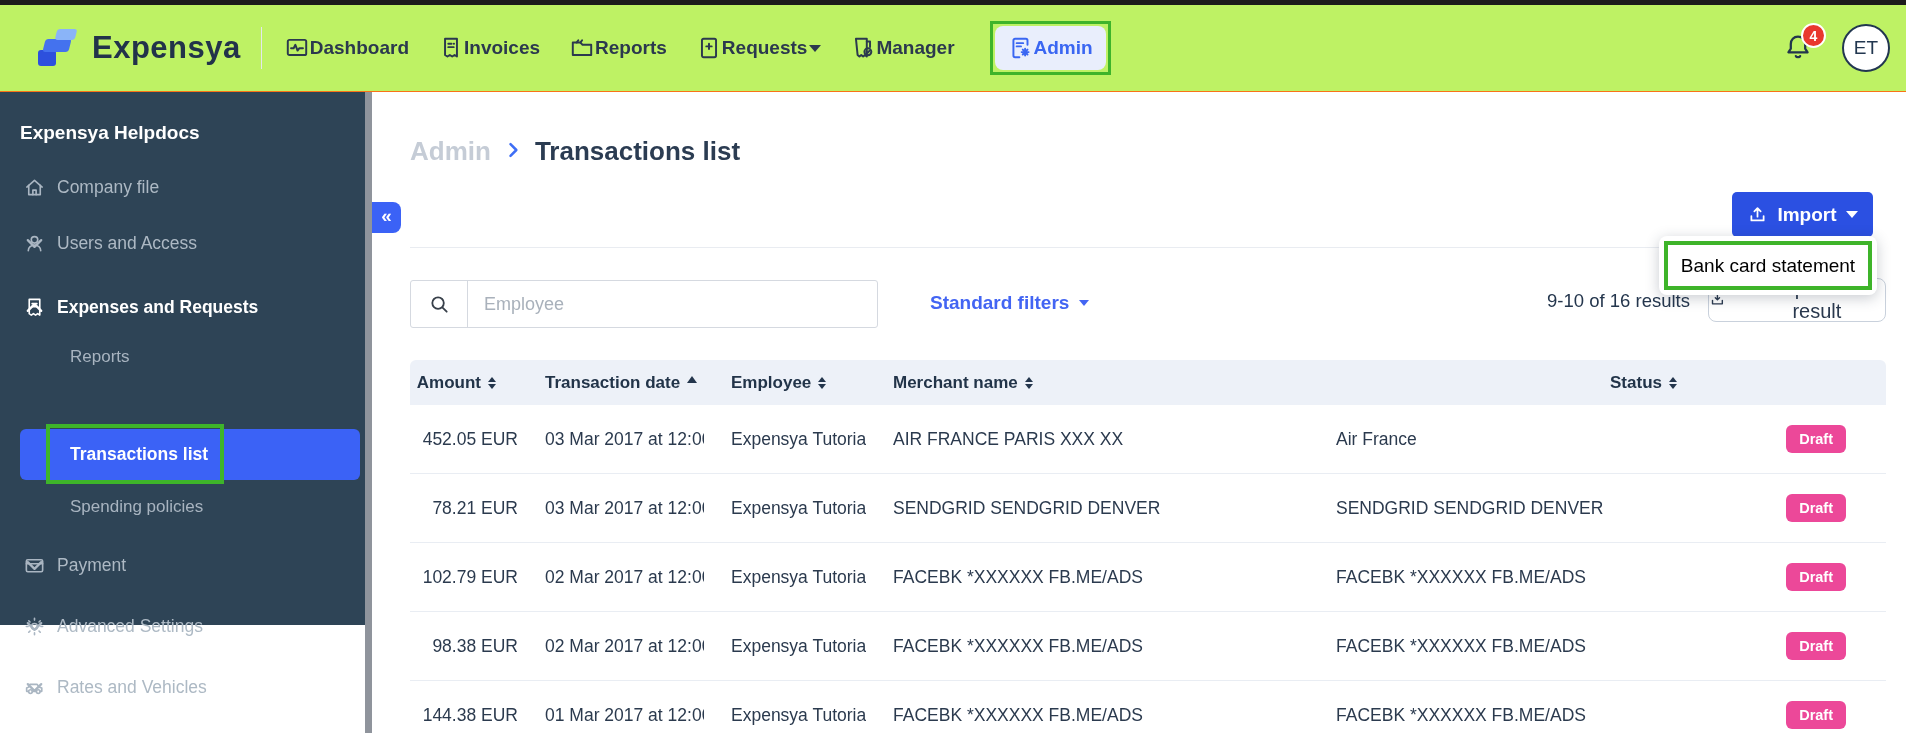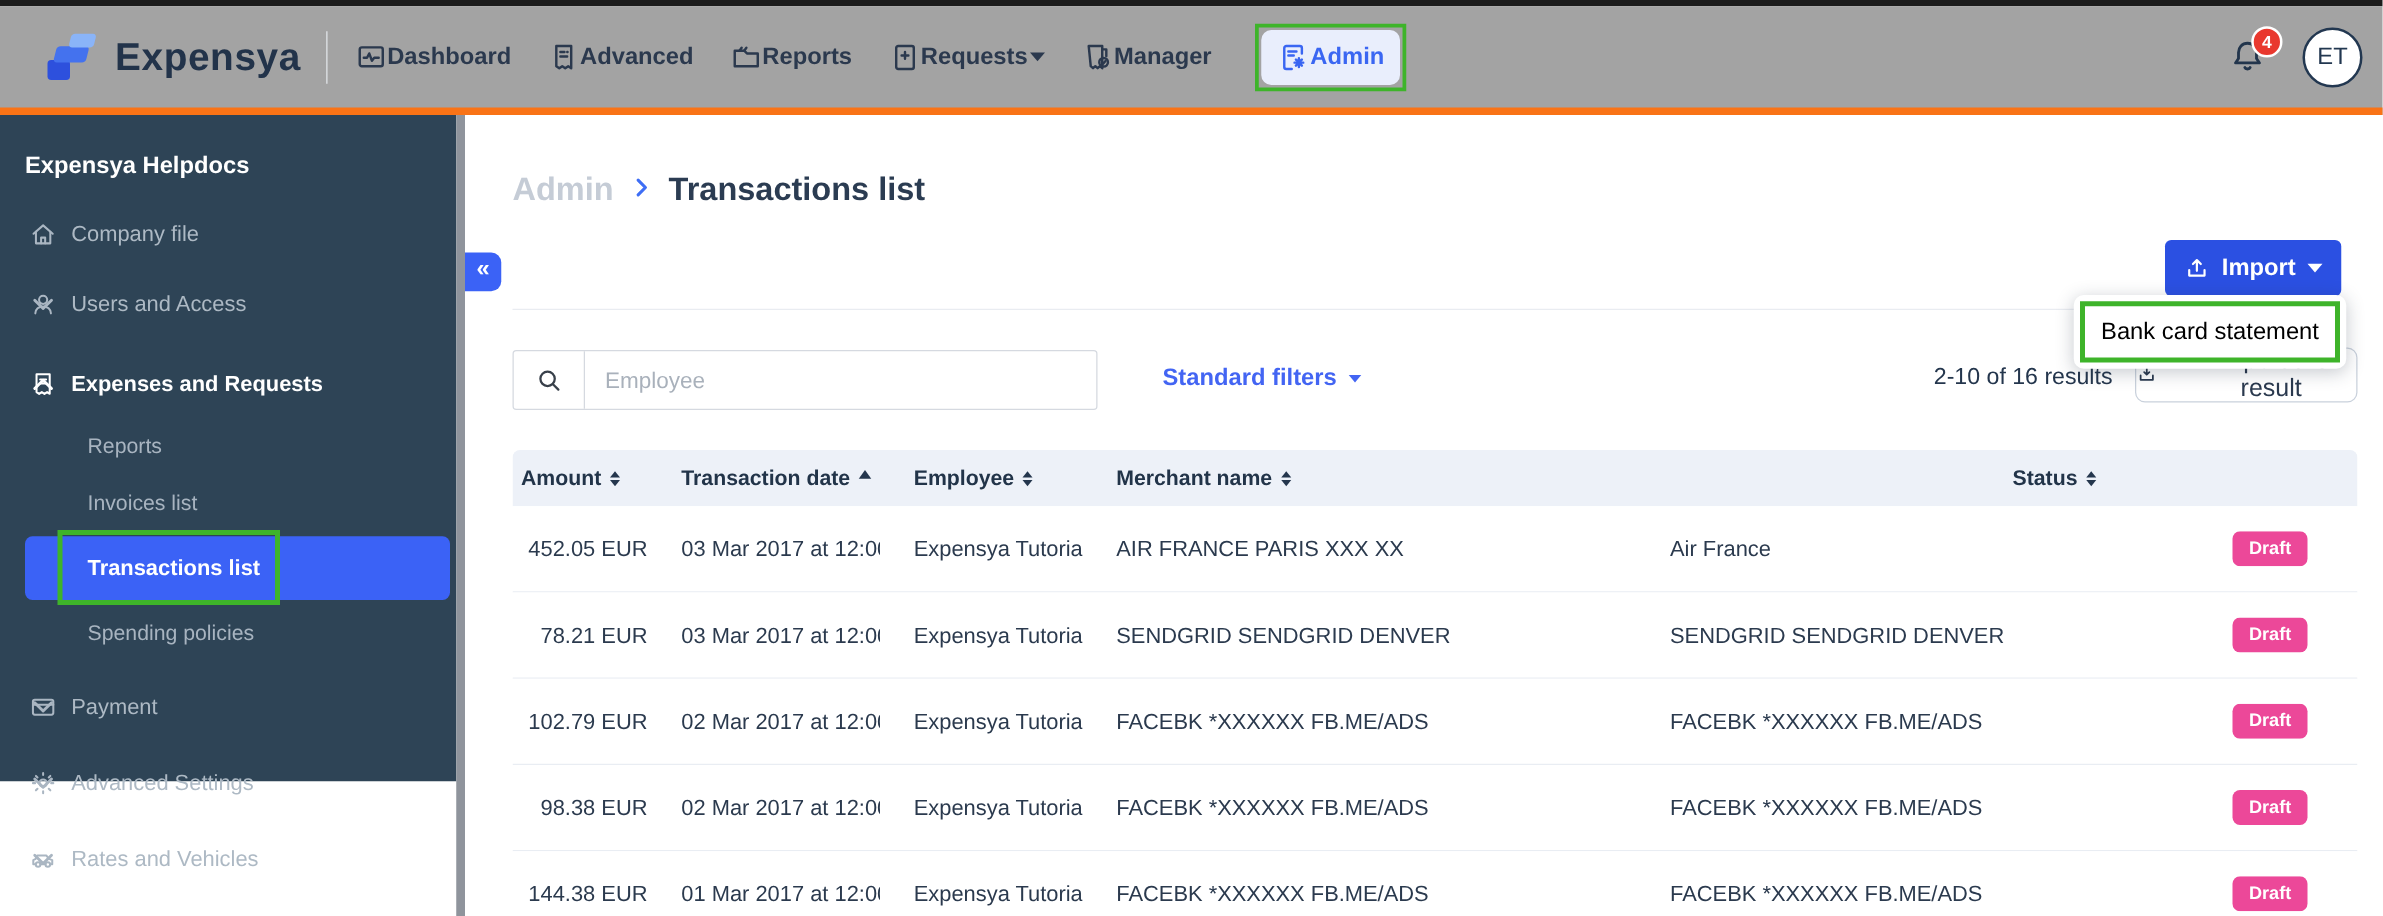--- a/index.html
+++ b/index.html
@@ -3,22 +3,22 @@
 <meta charset="utf-8">
 <style>
   * { margin:0; padding:0; box-sizing:border-box; }
   html,body { width:1906px; height:733px; overflow:hidden; background:#fff;
     font-family:"Liberation Sans", sans-serif; color:#24364d; }
 
   
   .top-strip { position:absolute; left:0; top:0; width:100%; height:5px; background:#1c1c1c; }
 
   
-  .navbar { position:absolute; left:0; top:5px; width:100%; height:87px; background:#a3a3a3;
-    display:flex; align-items:center; padding-left:36px; border-bottom:6px solid #f97316; }
+  .navbar { position:absolute; left:0; top:5px; width:100%; height:87px; background:#bef264;
+    display:flex; align-items:center; padding-left:36px; border-bottom:1px solid #f97316; }
   .logo { display:flex; align-items:center; gap:12px; }
   .logo-mark { position:relative; width:44px; height:40px; }
   .logo-mark i { position:absolute; display:block; }
   .logo-mark .b1 { left:2px; top:22px; width:18px; height:16px; background:#2d50dd; border-radius:3px; }
   .logo-mark .b2 { left:8px; top:11px; width:26px; height:13px; background:#4472ee; border-radius:3px; transform:skewX(-14deg); }
   .logo-mark .b3 { left:20px; top:1px; width:20px; height:11px; background:#8ab4f8; border-radius:3px; transform:skewX(-14deg); }
   .brand { font-size:31px; font-weight:bold; color:#22334a; letter-spacing:.5px; }
   .nav-divider { width:1px; height:42px; background:#e4e7ec; margin:0 22px 0 20px; }
   .nav-items { display:flex; align-items:center; gap:29px; }
   .nav-item { display:flex; align-items:center; gap:0; font-size:19px; font-weight:bold;
@@ -135,21 +135,21 @@
           <rect x="3.5" y="4.5" width="17" height="14" rx="1.5"></rect>
           <path d="M6.5 12.2 h2.4 l1.6-3.2 2 5.4 1.7-2.2 h3.3"></path>
         </svg>
       <span>Dashboard</span>
     </div>
     <div class="nav-item">
       <svg viewBox="0 0 24 24" fill="none" stroke="currentColor" stroke-width="1.8" stroke-linecap="round" stroke-linejoin="round">
           <path d="M6.5 3.5 h11 v16.4 l-2.2-1.5 -2.2 1.5 -2.2-1.5 -2.2 1.5 -2.2-1.5 z"></path>
           <path d="M9.5 8 h3 M9.5 11.2 h5 M14.8 8 h-0.2"></path>
         </svg>
-      <span>Advanced</span>
+      <span>Invoices</span>
     </div>
     <div class="nav-item">
       <svg viewBox="0 0 24 24" fill="none" stroke="currentColor" stroke-width="1.8" stroke-linecap="round" stroke-linejoin="round">
           <path d="M3.5 18.5 V7 h7 l2 2 h8 v9.5 z"></path>
           <path d="M7 7 l1.6-2.2 M10.5 7 l1.6-2.2"></path>
         </svg>
       <span>Reports</span>
     </div>
     <div class="nav-item">
       <svg viewBox="0 0 24 24" fill="none" stroke="currentColor" stroke-width="1.8" stroke-linecap="round" stroke-linejoin="round">
@@ -224,23 +224,20 @@
       </svg>
     <span class="lbl">Expenses and Requests</span>
     <svg class="chev" viewBox="0 0 24 24" fill="none" stroke="currentColor" stroke-width="2.4" stroke-linecap="round" stroke-linejoin="round">
         <path d="M5 15.5 L12 8.5 19 15.5"></path>
       </svg>
   </div>
 
   <div class="side-sub" style="top:245px">
     <span class="lbl">Reports</span>
   </div>
-  <div class="side-sub" style="top:291px">
-    <span class="lbl">Invoices list</span>
-  </div>
 
   <div class="selected-block">
     <span class="lbl">Transactions list</span>
   </div>
   <div class="green-box-sidebar"></div>
 
   <div class="side-sub" style="top:395px">
     <span class="lbl">Spending policies</span>
   </div>
 
@@ -314,21 +311,21 @@
         </svg>
     </span>
     <input type="text" placeholder="Employee" style="">
   </div>
 
   <div class="std-filters">
     <span>Standard filters</span>
     <span class="caret"></span>
   </div>
 
-  <div class="results-summary">2-10 of 16 results</div>
+  <div class="results-summary">9-10 of 16 results</div>
 
   <button class="export-btn">
     <svg viewBox="0 0 24 24" fill="none" stroke="currentColor" stroke-width="2" stroke-linecap="round" stroke-linejoin="round">
         <path d="M12 4.5 v7 M9 8.7 L12 11.7 15 8.7"></path>
         <path d="M5 12.5 V17.5 H19 V12.5"></path>
       </svg>
     <span>Export the result</span>
   </button>
 
   <div class="import-dropdown">

